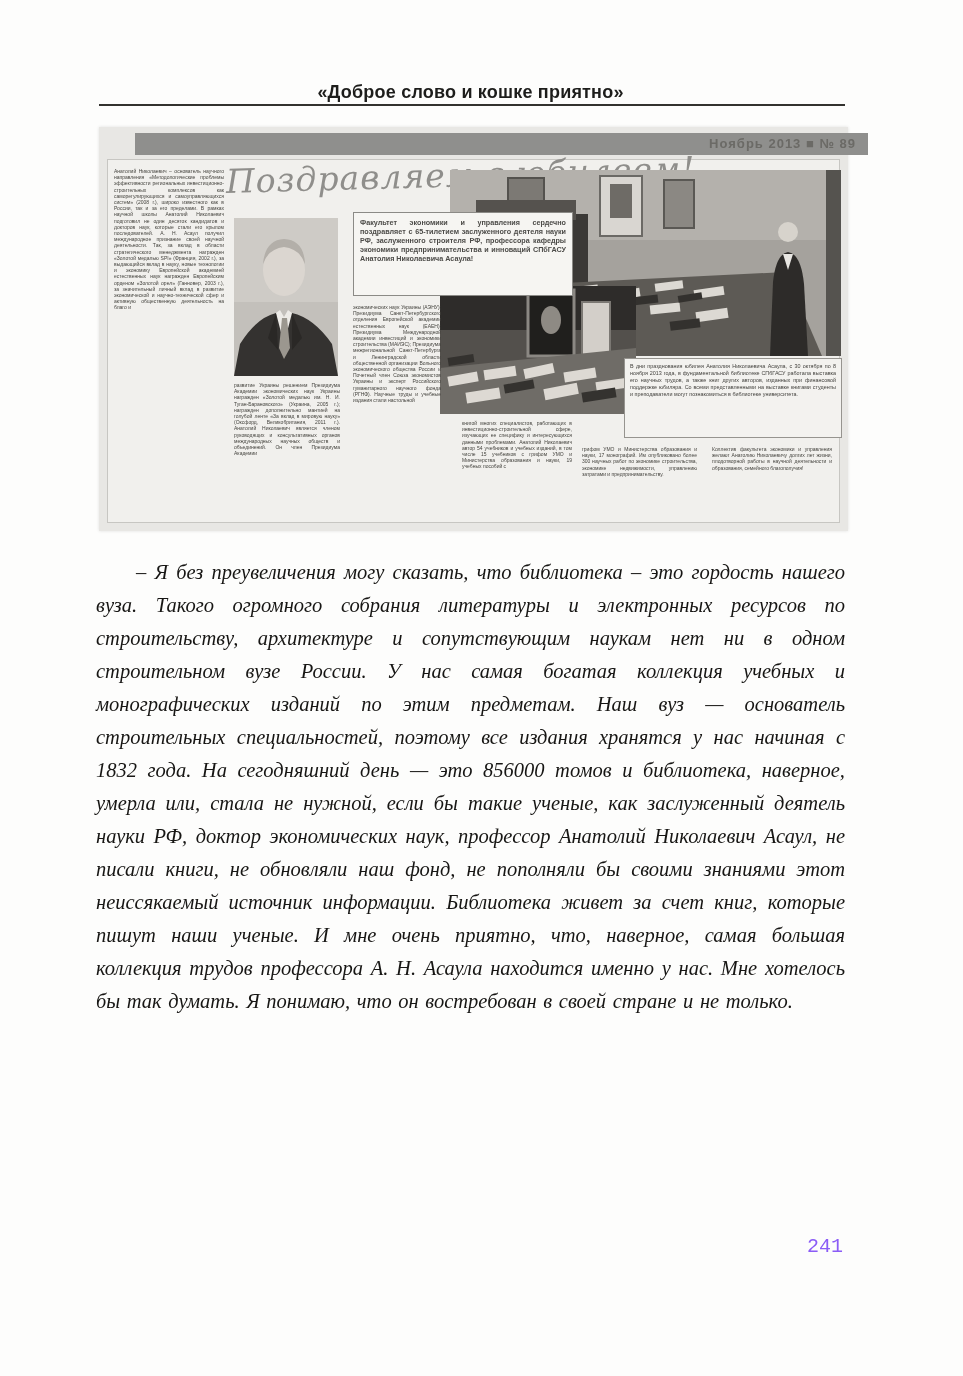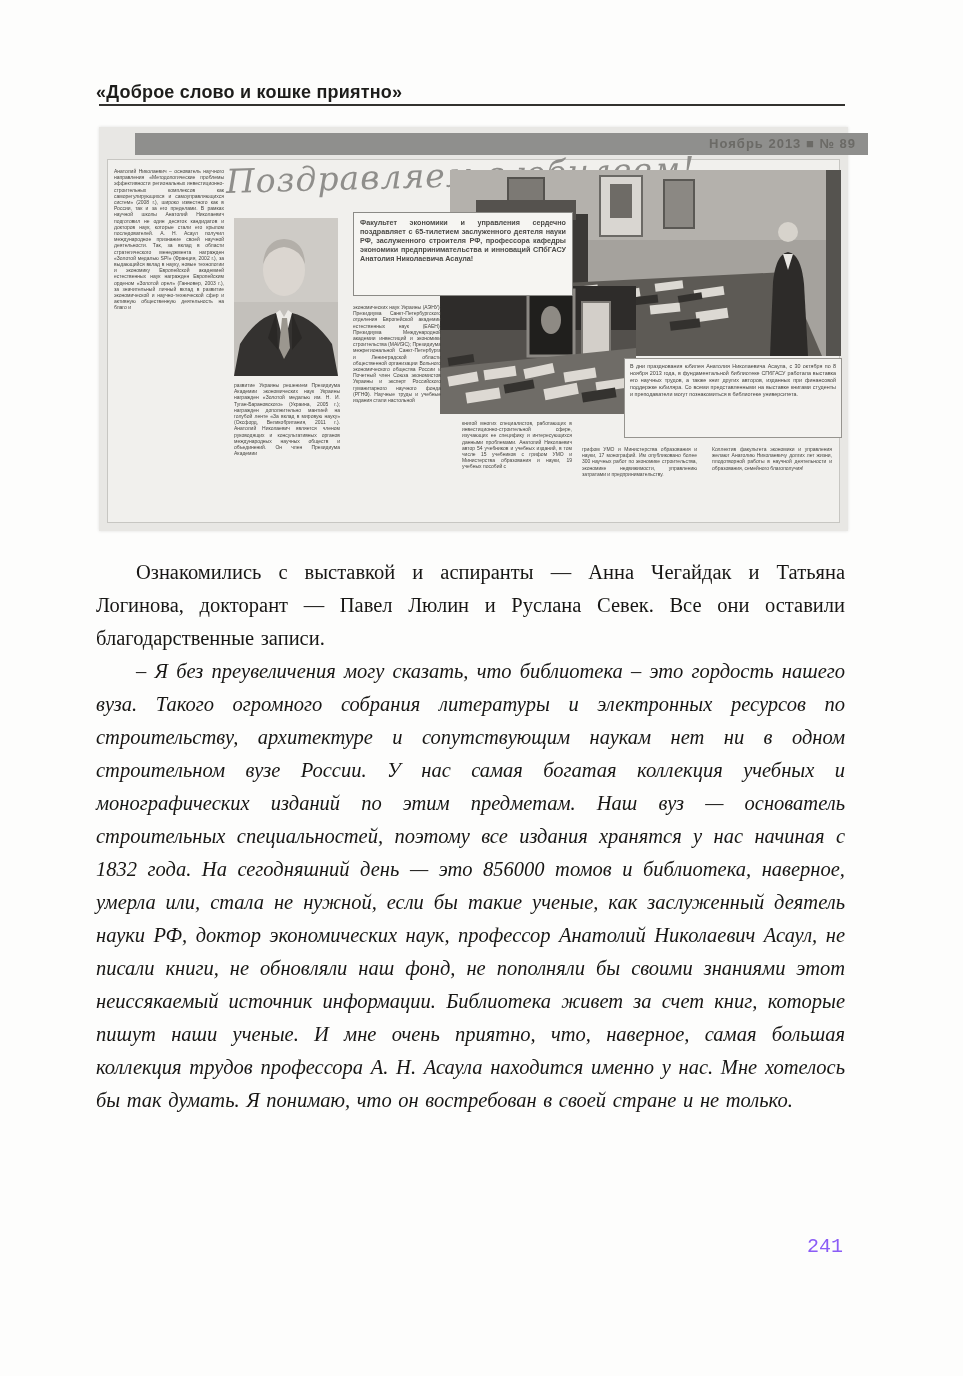--- a/index.html
+++ b/index.html
@@ -1,19 +1,19 @@
 <!DOCTYPE html>
 <html><head>
 <meta charset="utf-8">
 <style>
   html,body{margin:0;padding:0;background:#ffffff;}
   .page{position:relative;width:963px;height:1376px;background:#fdfdfc;overflow:hidden;
         font-family:"Liberation Serif",serif;}
   
-  .running-head{position:absolute;left:96px;top:82px;width:749px;text-align:left;
+  .running-head{position:absolute;left:96px;top:82px;width:749px;text-align:center;
         font-family:"Liberation Sans",sans-serif;font-weight:bold;font-size:18px;
         color:#1d1d1b;letter-spacing:.2px;}
   .head-rule{position:absolute;left:99px;top:104px;width:746px;height:2px;background:#33322f;}
 
   
   .clipping{position:absolute;left:99px;top:127px;width:749px;height:404px;background:#e8e7e4;
         box-shadow:0 0 3px rgba(0,0,0,.12);}
   .issue-band{position:absolute;left:8px;top:6px;width:733px;height:22px;background:#8f8f8d;
         font-family:"Liberation Sans",sans-serif;font-weight:bold;font-size:13px;color:#6b6a66;
         text-align:right;line-height:22px;padding-right:12px;box-sizing:border-box;letter-spacing:1px;margin-left:28px;}
@@ -142,19 +142,18 @@
       <div class="caption-box">В дни празднования юбилея Анатолия Николаевича Асаула, с 30 октября по 8 ноября 2013 года, в фундаментальной библиотеке СПбГАСУ работала выставка его научных трудов, а также книг других авторов, изданных при финансовой поддержке юбиляра. Со всеми представленными на выставке книгами студенты и преподаватели могут познакомиться в библиотеке университета.</div>
 
       <div class="tiny" style="left:354px;top:260px;width:110px;height:98px;z-index:4;">книгой многих специалистов, работающих в инвестиционно-строительной сфере, изучающих ее специфику и интересующихся данными проблемами. Анатолий Николаевич автор 54 учебников и учебных изданий, в том числе 15 учебников с грифом УМО и Министерства образования и науки, 19 учебных пособий с</div>
       <div class="tiny" style="left:474px;top:286px;width:115px;height:72px;z-index:4;">грифом УМО и Министерства образования и науки, 17 монографий. Им опубликовано более 300 научных работ по экономике строительства, экономике недвижимости, управлению затратами и предпринимательству.</div>
       <div class="tiny" style="left:604px;top:286px;width:120px;height:72px;z-index:4;">Коллектив факультета экономики и управления желают Анатолию Николаевичу долгих лет жизни, плодотворной работы в научной деятельности и образования, семейного благополучия!</div>
 
     </div>
   </div>
 
   <div class="body-text">
-    <p>Ознакомились с выставкой и аспиранты — Анна Чегайдак и Татьяна Логинова, докторант — Павел Люлин и Руслана Севек. Все они оставили благодарственные записи.</p>
     <p class="quote">– Я без преувеличения могу сказать, что библиотека – это гордость нашего вуза. Такого огромного собрания литературы и электронных ресурсов по строительству, архитектуре и сопутствующим наукам нет ни в одном строительном вузе России. У нас самая богатая коллекция учебных и монографических изданий по этим предметам. Наш вуз — основатель строительных специальностей, поэтому все издания хранятся у нас начиная с 1832 года. На сегодняшний день — это 856000 томов и библиотека, наверное, умерла или, стала не нужной, если бы такие ученые, как заслуженный деятель науки РФ, доктор экономических наук, профессор Анатолий Николаевич Асаул, не писали книги, не обновляли наш фонд, не пополняли бы своими знаниями этот неиссякаемый источник информации. Библиотека живет за счет книг, которые пишут наши ученые. И мне очень приятно, что, наверное, самая большая коллекция трудов профессора А. Н. Асаула находится именно у нас. Мне хотелось бы так думать. Я понимаю, что он востребован в своей стране и не только.</p>
   </div>
 
   <div class="page-number">241</div>
 
 </div>
 
 </body></html>

